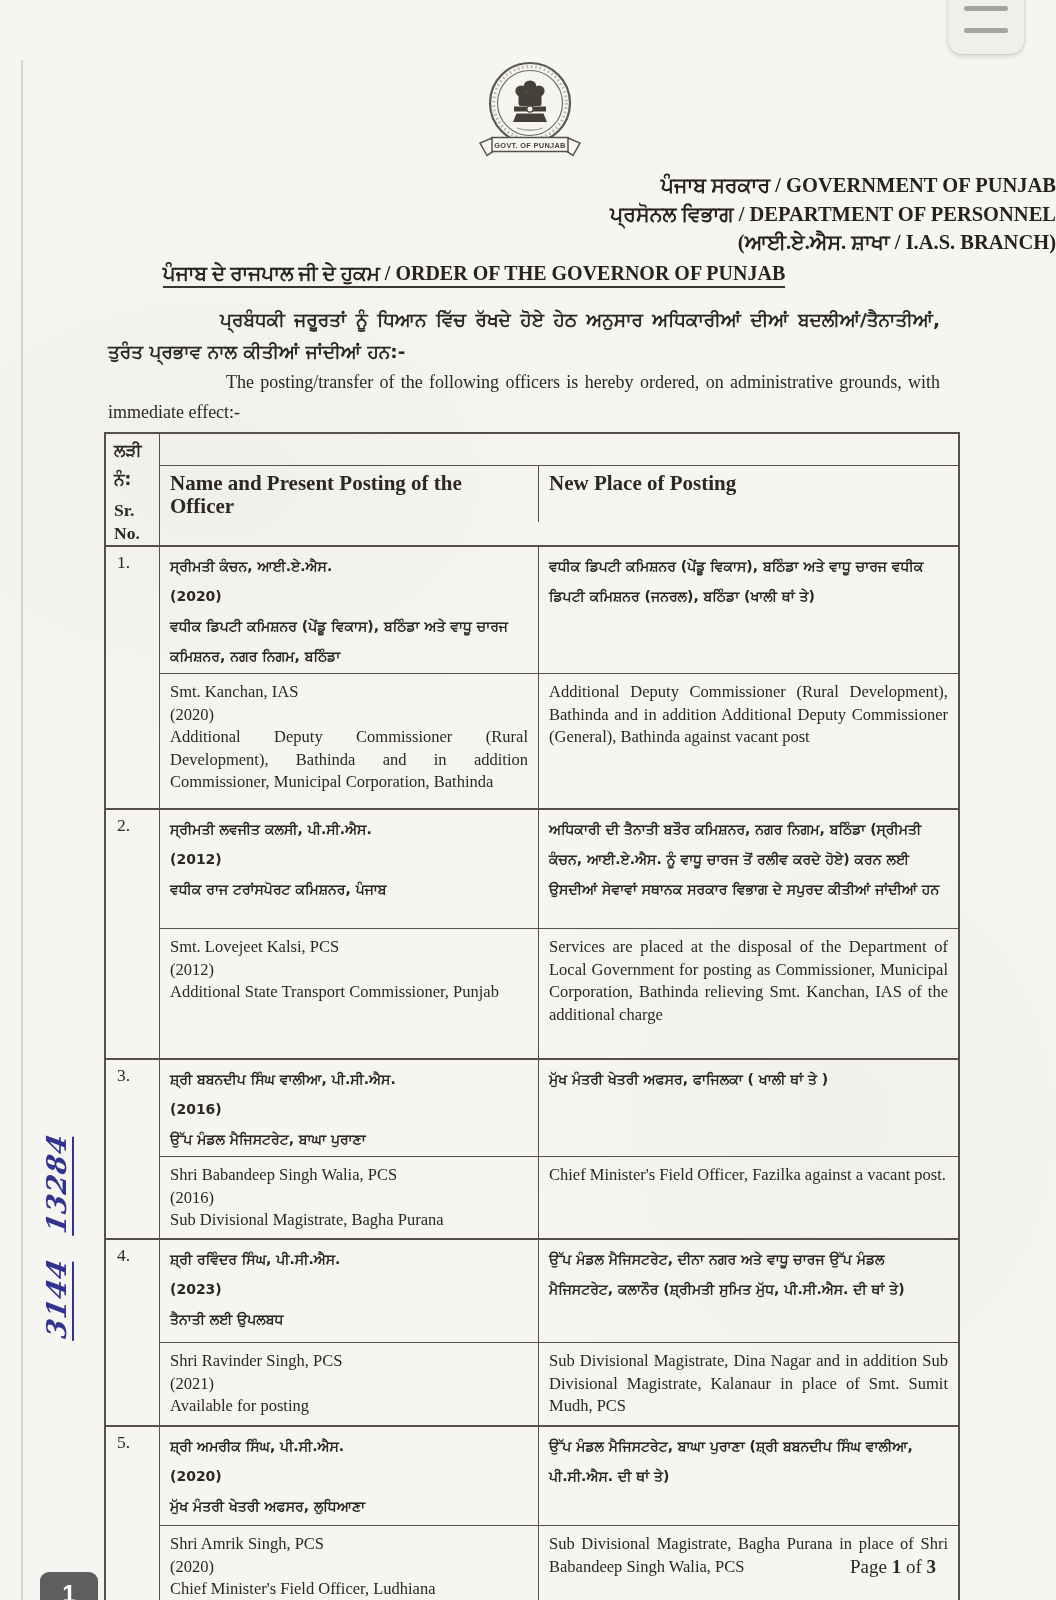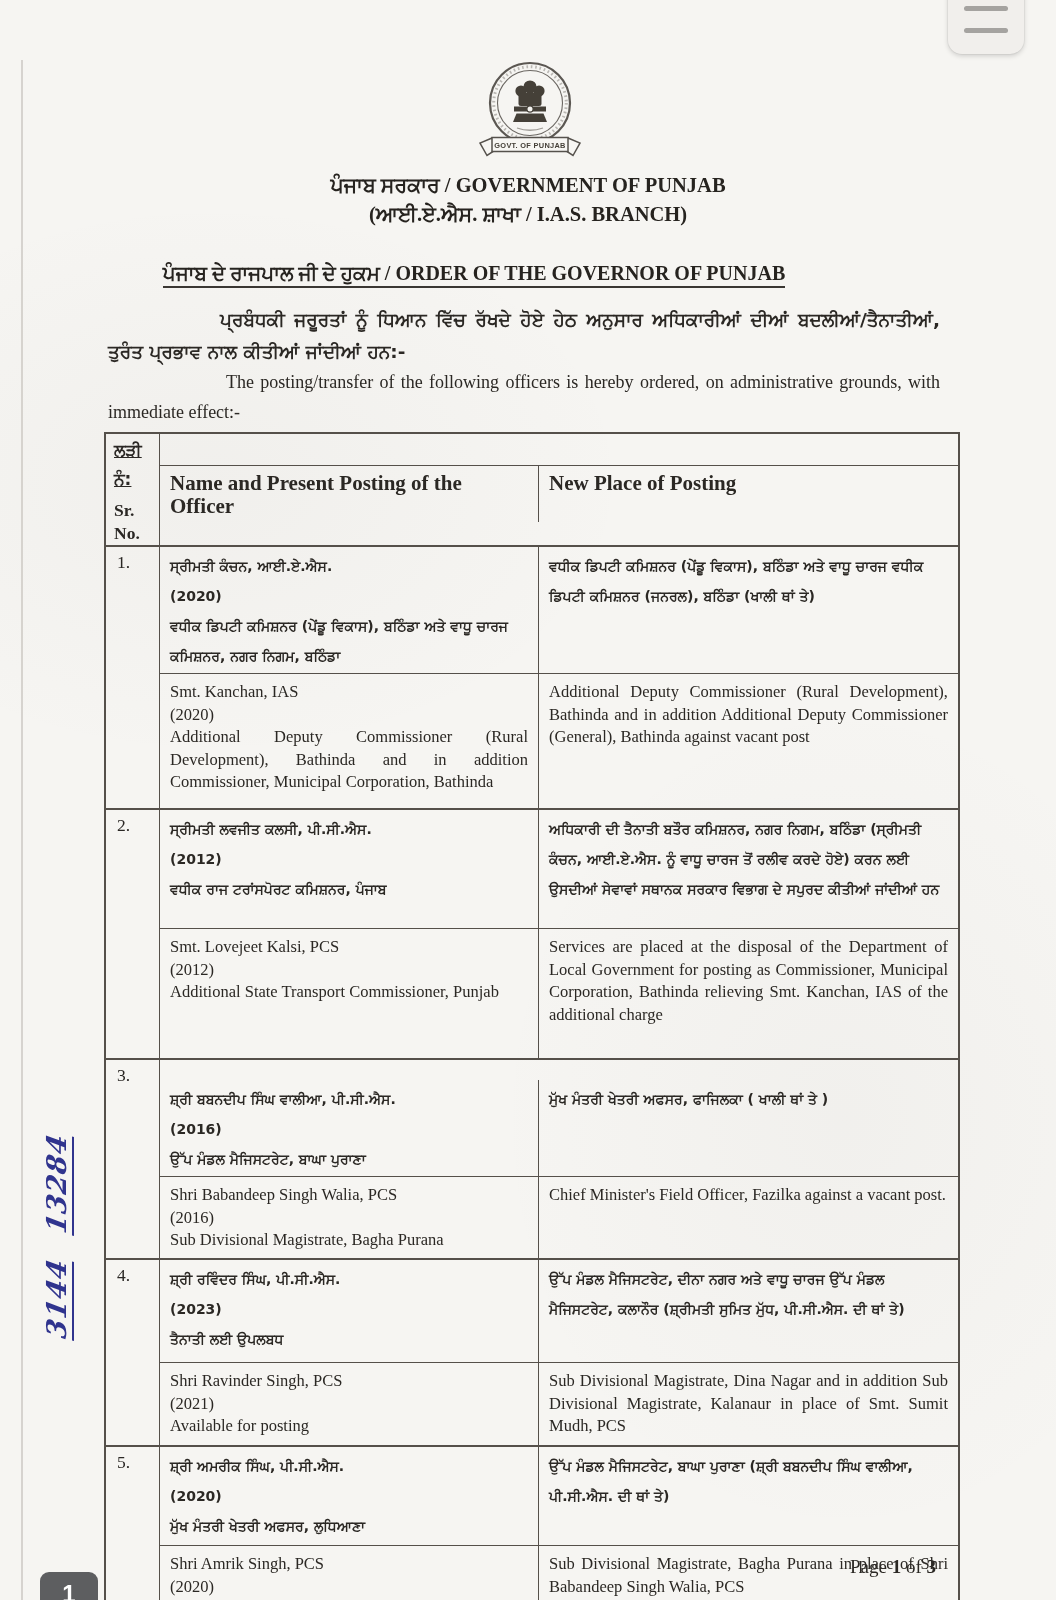--- a/index.html
+++ b/index.html
@@ -42,21 +42,21 @@
     position:absolute; left:40px; top:1572px; width:58px; height:46px;
     background:#5d5e60; border-radius:9px;
     color:#fff; font-family:"Liberation Sans",sans-serif; font-weight:bold;
     font-size:24px; text-align:center; line-height:44px;
   }
   
   .emblem { position:absolute; left:466px; top:56px; width:128px; height:112px; }
   
   .doc-header {
     position:absolute; left:0; top:171px; width:1056px;
-    text-align:center; font-weight:bold; font-size:20.5px; line-height:28.5px;
+    text-align:right; font-weight:bold; font-size:20.5px; line-height:28.5px;
     color:#26231f;
   }
   .order-title {
     position:absolute; left:0; top:262px; width:948px;
     text-align:center; font-weight:bold; font-size:20px;
     color:#26231f;
   }
   .order-title span { border-bottom:2.2px solid #3a3733; padding-bottom:2px; }
   
   .intro-pa {
@@ -95,27 +95,27 @@
   .en-cell {
     font-size:16.5px; line-height:22.5px; padding:7px 10px 4px 10px;
     white-space:pre-line; text-align:justify; color:#2b2824;
   }
   
   .hdr .pa-cell { font-weight:700; font-size:19px; padding-top:2px; line-height:29px; }
   .hdr .en-cell { font-weight:700; font-size:21px; line-height:23px; padding-top:6px; text-align:left; }
   .hdr-sr { padding:2px 0 0 8px; }
   .hdr-sr .h-pa {
     font-family:"DejaVu Sans","Liberation Sans",sans-serif;
-    font-weight:700; font-size:17px; min-height:31px; line-height:29px;text-decoration:underline;
+    font-weight:700; font-size:17px; min-height:31px; line-height:29px;
   }
   .hdr-sr .h-en { font-weight:700; font-size:17.5px; min-height:34px; line-height:23px; padding-top:5px; }
   
   .rw1 .pa-sub { min-height:123px; } .rw1 .en-sub { min-height:135px; }
   .rw2 .pa-sub { min-height:118px; } .rw2 .en-sub { min-height:130px; }
-  .rw3 .pa-sub { min-height:95px;margin-top:20px;  } .rw3 .en-sub { min-height:82px;  }
+  .rw3 .pa-sub { min-height:95px;  } .rw3 .en-sub { min-height:82px;  }
   .rw4 .pa-sub { min-height:102px; } .rw4 .en-sub { min-height:83px;  }
   .rw5 .pa-sub { min-height:98px;  } .rw5 .en-sub { min-height:82px;  }
   .hdr  .pa-sub { min-height:31px; } .hdr  .en-sub { min-height:34px; }
   
   .page-footer {
     position:absolute; right:120px; top:1556px;
     font-size:19px; color:#2b2824;text-align:right;
   }
   .page-footer b { font-weight:bold; }
   
@@ -158,20 +158,21 @@
     <g>
       <path d="M26 82 l-12 5 7 12.5 10-6.5 z" fill="#f7f6f3" stroke="#55514c" stroke-width="1.5"></path>
       <path d="M102 82 l12 5 -7 12.5 -10-6.5 z" fill="#f7f6f3" stroke="#55514c" stroke-width="1.5"></path>
       <rect x="26" y="81.5" width="76" height="14" fill="#f7f6f3" stroke="#55514c" stroke-width="1.5"></rect>
       <text x="64" y="92" text-anchor="middle" font-family="Liberation Sans, sans-serif" font-size="7.4" font-weight="bold" letter-spacing="0.3" fill="#454038">GOVT. OF PUNJAB</text>
     </g>
   </svg>
 
   <div class="doc-header">
     <div>ਪੰਜਾਬ ਸਰਕਾਰ / GOVERNMENT OF PUNJAB</div>
+    <div>ਪ੍ਰਸੋਨਲ ਵਿਭਾਗ / DEPARTMENT OF PERSONNEL</div>
     <div>(ਆਈ.ਏ.ਐਸ. ਸ਼ਾਖਾ / I.A.S. BRANCH)</div>
   </div>
 
   <div class="order-title">
     <span>ਪੰਜਾਬ ਦੇ ਰਾਜਪਾਲ ਜੀ ਦੇ ਹੁਕਮ / ORDER OF THE GOVERNOR OF PUNJAB</span>
   </div>
 
   <p class="intro-pa">ਪ੍ਰਬੰਧਕੀ ਜਰੂਰਤਾਂ ਨੂੰ ਧਿਆਨ ਵਿੱਚ ਰੱਖਦੇ ਹੋਏ ਹੇਠ ਅਨੁਸਾਰ ਅਧਿਕਾਰੀਆਂ ਦੀਆਂ ਬਦਲੀਆਂ/ਤੈਨਾਤੀਆਂ, ਤੁਰੰਤ ਪ੍ਰਭਾਵ ਨਾਲ ਕੀਤੀਆਂ ਜਾਂਦੀਆਂ ਹਨ:-</p>
   <p class="intro-en">The posting/transfer of the following officers is hereby ordered, on administrative grounds, with immediate effect:-</p>
 

